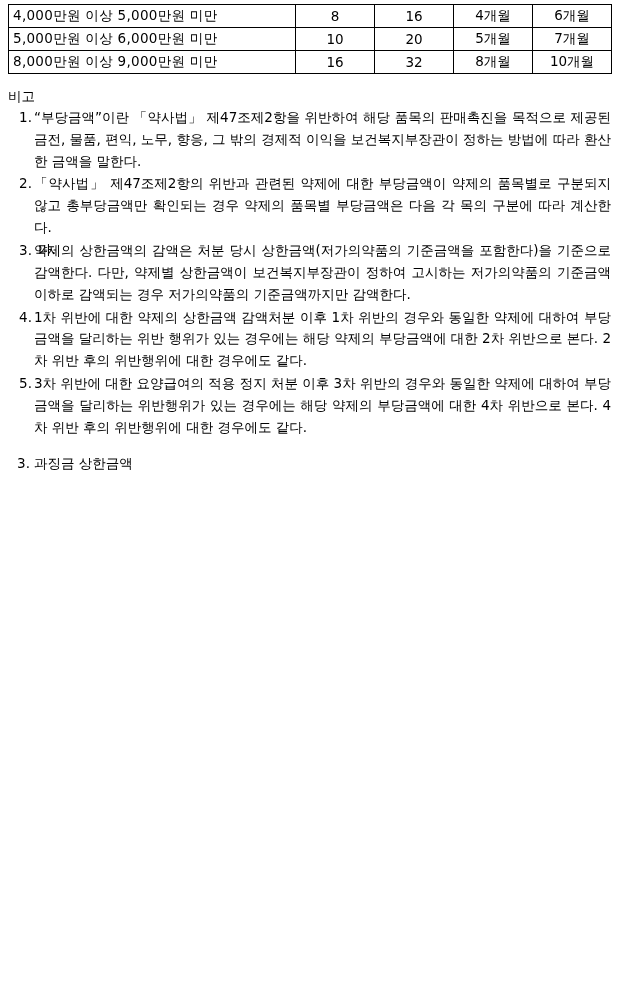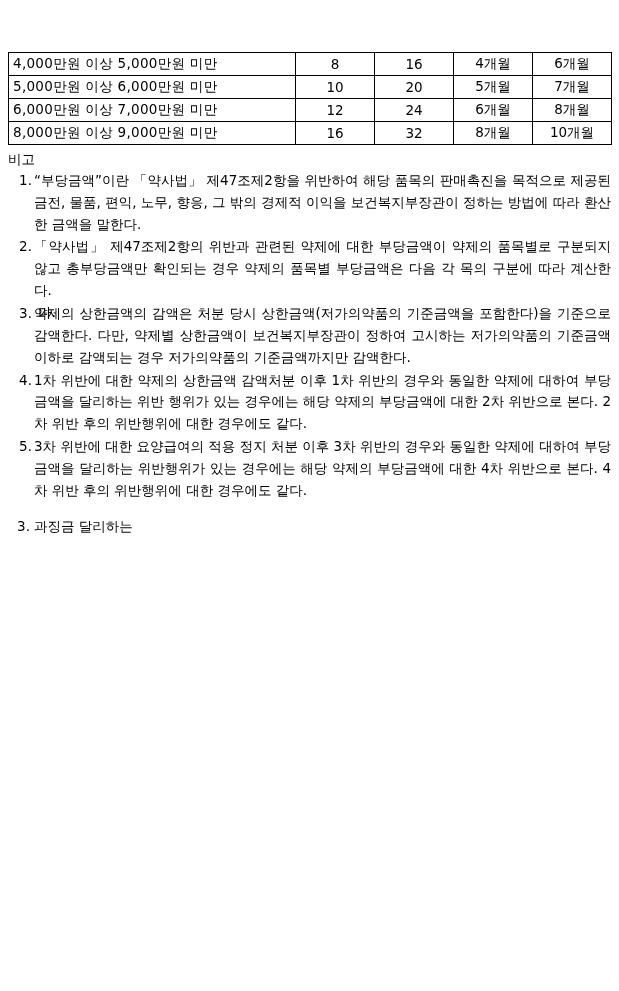--- a/index.html
+++ b/index.html
@@ -19,39 +19,38 @@
     width: 619px;
     height: 991px;
     position: relative;
     box-sizing: border-box;
     padding: 4px 8px 0 8px;
   }
   table.tbl {
     border-collapse: collapse;
     width: 603px;
     table-layout: fixed;
-    margin-top: 48px;
   }
   table.tbl td {
     border: 1px solid #000000;
     height: 22px;
     font-size: 13.5px;
     padding: 0 4px;
     white-space: nowrap;
     overflow: hidden;
   }
   td.c-range {
     text-align: left;
     letter-spacing: 0.3px;
   }
   td.c-num {
     text-align: center;
   }
   .bigo {
-    margin-top: 6px;
+    margin-top: 14px;
     font-size: 13.5px;
     line-height: 1.25;
   }
   ol.lvl1 {
     list-style: none;
     margin: 2px 0 0 0;
     padding: 0;
   }
   ol.lvl1 > li {
     position: relative;
@@ -137,27 +136,20 @@
         <td class="c-num">6개월</td>
       </tr>
       <tr>
         <td class="c-range">5,000만원 이상 6,000만원 미만</td>
         <td class="c-num">10</td>
         <td class="c-num">20</td>
         <td class="c-num">5개월</td>
         <td class="c-num">7개월</td>
       </tr>
       <tr>
-        <td class="c-range">6,000만원 이상 7,000만원 미만</td>
-        <td class="c-num">12</td>
-        <td class="c-num">24</td>
-        <td class="c-num">6개월</td>
-        <td class="c-num">8개월</td>
-      </tr>
-      <tr>
         <td class="c-range">8,000만원 이상 9,000만원 미만</td>
         <td class="c-num">16</td>
         <td class="c-num">32</td>
         <td class="c-num">8개월</td>
         <td class="c-num">10개월</td>
       </tr>
     </tbody>
   </table>
 
   <div class="bigo">비고</div>
@@ -189,17 +181,17 @@
     </li>
     <li>
       <span class="marker">5.</span>
       <span class="just">3차 위반에 대한 요양급여의 적용 정지 처분 이후 3차 위반의 경우와 동일한 약제에 대하여 부당금액을 달리하는 위반행위가 있는 경우에는 해당 약제의 부당금액에 대한 4차 위반으로 본다. 4차 위반 후의 위반행위에 대한 경우에도 같다.</span>
     </li>
   </ol>
 
   <div class="sec">
     <div class="sec-head">
       <span class="marker">3.</span>
-      <span>과징금 달리하는</span>
+      <span>과징금 상한금액</span>
     </div>
   </div>
 
 </div>
 
 </body></html>

